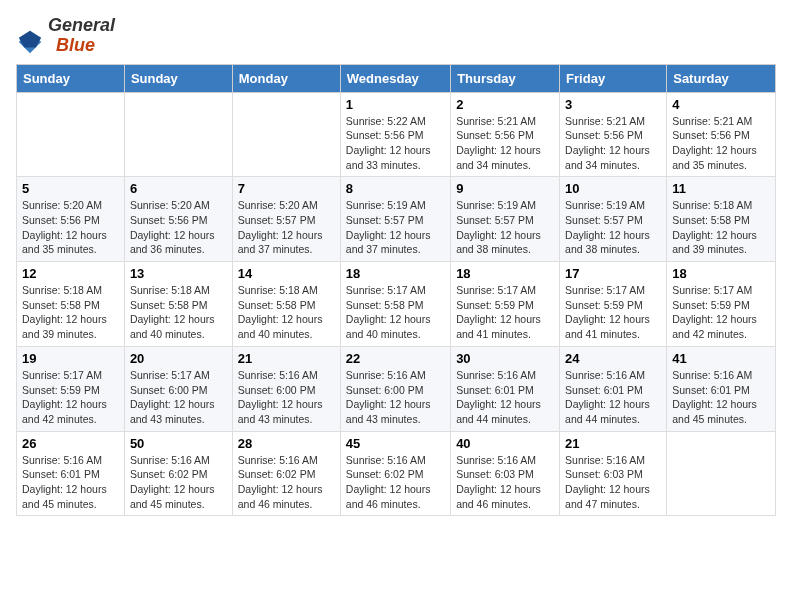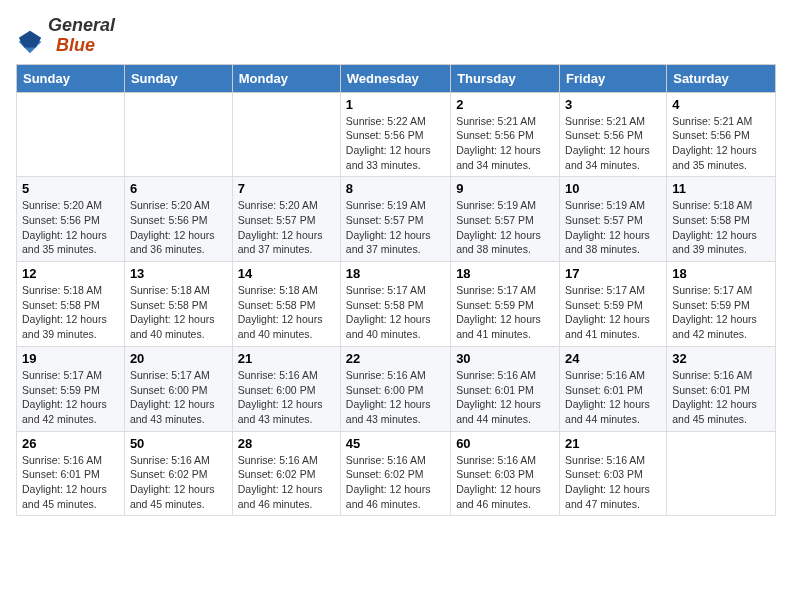--- a/index.html
+++ b/index.html
@@ -299,21 +299,21 @@
 and 44 minutes.</div>
         </td>
         <td>
           <span class="day-num">24</span>
           <div class="day-info" style="white-space: pre-line;">Sunrise: 5:16 AM
 Sunset: 6:01 PM
 Daylight: 12 hours
 and 44 minutes.</div>
         </td>
         <td>
-          <span class="day-num">32</span>
+          <span class="day-num">41</span>
           <div class="day-info" style="white-space: pre-line;">Sunrise: 5:16 AM
 Sunset: 6:01 PM
 Daylight: 12 hours
 and 45 minutes.</div>
         </td>
       </tr>
       <tr>
         <td>
           <span class="day-num">26</span>
           <div class="day-info" style="white-space: pre-line;">Sunrise: 5:16 AM
@@ -336,21 +336,21 @@
 and 46 minutes.</div>
         </td>
         <td>
           <span class="day-num">45</span>
           <div class="day-info" style="white-space: pre-line;">Sunrise: 5:16 AM
 Sunset: 6:02 PM
 Daylight: 12 hours
 and 46 minutes.</div>
         </td>
         <td>
-          <span class="day-num">60</span>
+          <span class="day-num">40</span>
           <div class="day-info" style="white-space: pre-line;">Sunrise: 5:16 AM
 Sunset: 6:03 PM
 Daylight: 12 hours
 and 46 minutes.</div>
         </td>
         <td>
           <span class="day-num">21</span>
           <div class="day-info" style="white-space: pre-line;">Sunrise: 5:16 AM
 Sunset: 6:03 PM
 Daylight: 12 hours

